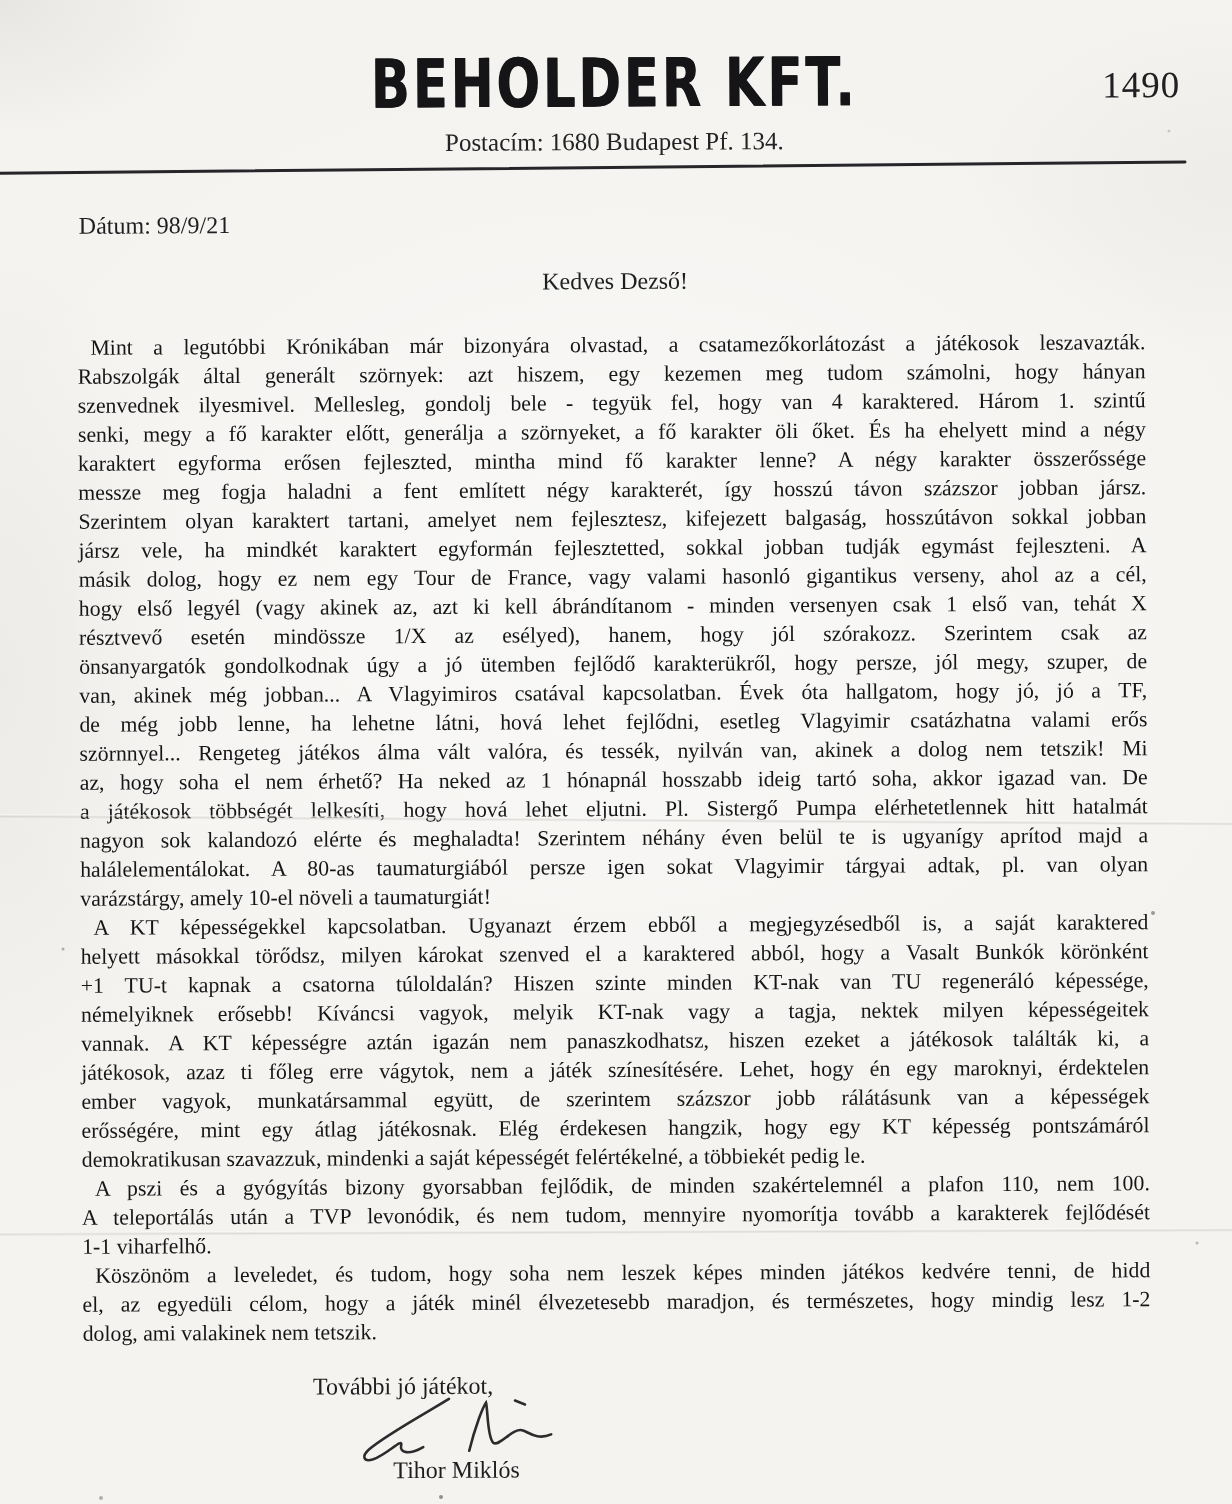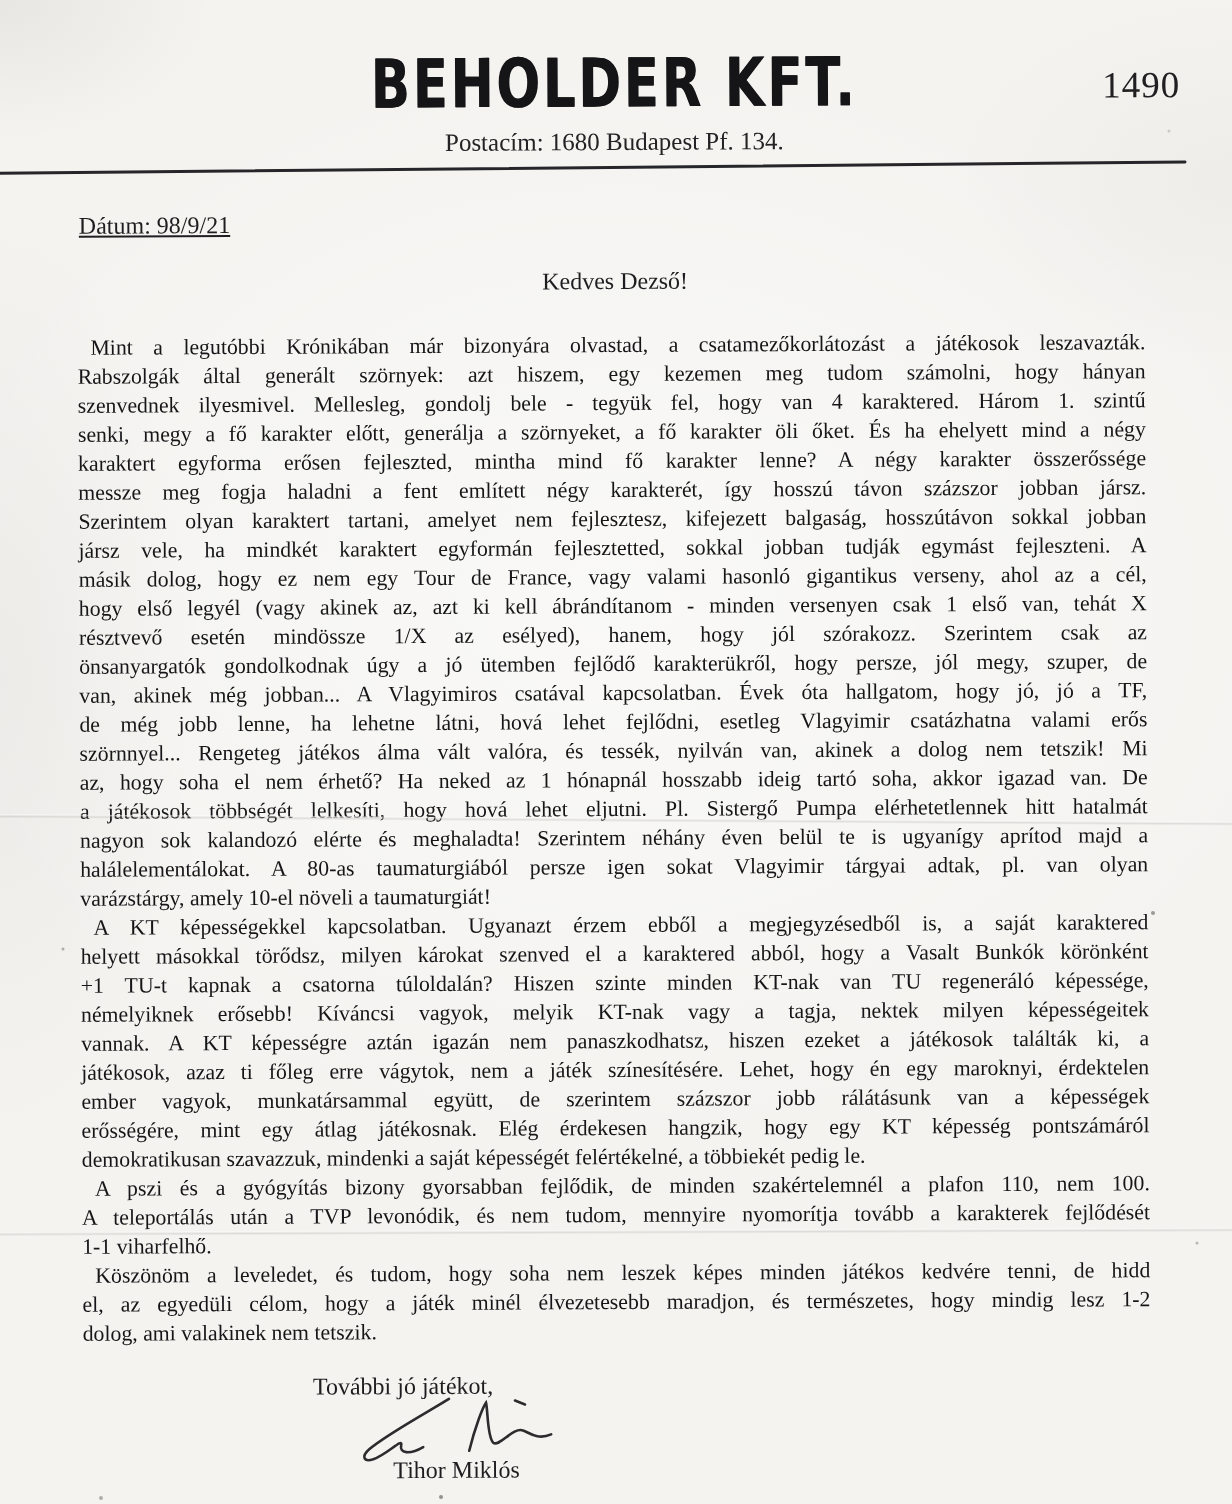--- a/index.html
+++ b/index.html
@@ -47,21 +47,21 @@
     text-align: center; font-size: 25px; color: #232325;
   }
   .divider {
     position: absolute; top: 166px; left: -4px; width: 1192px; height: 3px;
     background: #26262a;
     transform: rotate(-0.25deg);
     border-radius: 2px;
   }
   .date {
     position: absolute; top: 210px; left: 80px;
-    font-size: 24px; color: #1e1e20; text-decoration: underline;
+    font-size: 24px; color: #1e1e20;
   }
   .salutation {
     position: absolute; top: 268px; left: 0; width: 100%;
     text-align: center; font-size: 24px; color: #1e1e20;
   }
   .letter-body {
     position: absolute; top: 331px; left: 78px; width: 1068px;
     font-size: 21.8px; line-height: 29px; color: #161618;
   }
   .letter-body .line { text-align: justify; text-align-last: justify; white-space: normal; }

